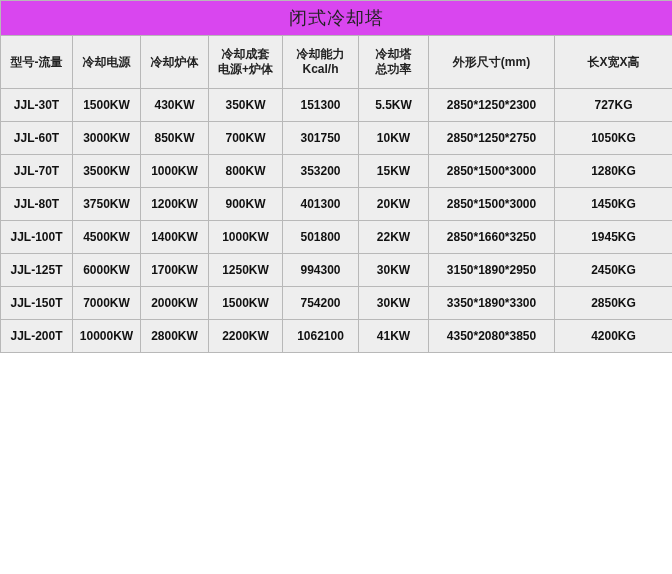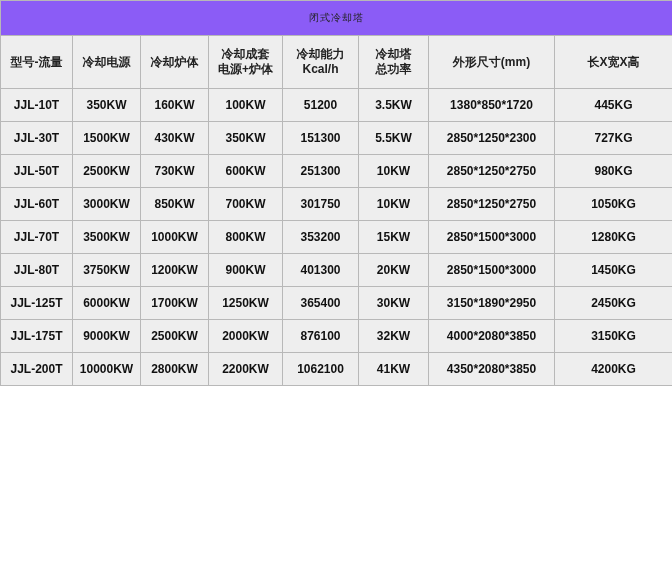--- a/index.html
+++ b/index.html
@@ -22,22 +22,22 @@
   }
   .spec-table td, .spec-table th {
     border: 1px solid #b8b8b8;
     text-align: center;
     vertical-align: middle;
     padding: 0;
     font-weight: normal;
   }
   .title-cell {
     height: 34px;
-    background: #8b5cf6;
-    font-size: 10px;
+    background: #d946ef;
+    font-size: 18px;
     font-weight: bold;
     color: #222222;
     letter-spacing: 1px;
   }
   .header-row td {
     height: 48px;
     background: #eeeeee;
     font-size: 12px;
     font-weight: bold;
     color: #222222;
@@ -108,50 +108,30 @@
           <span class="hdr-sub">外形尺寸(mm)</span>
         </td>
         <td>
           <span class="hdr-sub">长X宽X高</span>
         </td>
         <td>
           <span class="hdr-sub">重量</span>
         </td>
       </tr>
       <tr class="data-row">
-        <td>JJL-10T</td>
-        <td>350KW</td>
-        <td>160KW</td>
-        <td>100KW</td>
-        <td>51200</td>
-        <td>3.5KW</td>
-        <td>1380*850*1720</td>
-        <td>445KG</td>
-      </tr>
-      <tr class="data-row">
         <td>JJL-30T</td>
         <td>1500KW</td>
         <td>430KW</td>
         <td>350KW</td>
         <td>151300</td>
         <td>5.5KW</td>
         <td>2850*1250*2300</td>
         <td>727KG</td>
       </tr>
       <tr class="data-row">
-        <td>JJL-50T</td>
-        <td>2500KW</td>
-        <td>730KW</td>
-        <td>600KW</td>
-        <td>251300</td>
-        <td>10KW</td>
-        <td>2850*1250*2750</td>
-        <td>980KG</td>
-      </tr>
-      <tr class="data-row">
         <td>JJL-60T</td>
         <td>3000KW</td>
         <td>850KW</td>
         <td>700KW</td>
         <td>301750</td>
         <td>10KW</td>
         <td>2850*1250*2750</td>
         <td>1050KG</td>
       </tr>
       <tr class="data-row">
@@ -168,38 +148,48 @@
         <td>JJL-80T</td>
         <td>3750KW</td>
         <td>1200KW</td>
         <td>900KW</td>
         <td>401300</td>
         <td>20KW</td>
         <td>2850*1500*3000</td>
         <td>1450KG</td>
       </tr>
       <tr class="data-row">
+        <td>JJL-100T</td>
+        <td>4500KW</td>
+        <td>1400KW</td>
+        <td>1000KW</td>
+        <td>501800</td>
+        <td>22KW</td>
+        <td>2850*1660*3250</td>
+        <td>1945KG</td>
+      </tr>
+      <tr class="data-row">
         <td>JJL-125T</td>
         <td>6000KW</td>
         <td>1700KW</td>
         <td>1250KW</td>
-        <td>365400</td>
+        <td>994300</td>
         <td>30KW</td>
         <td>3150*1890*2950</td>
         <td>2450KG</td>
       </tr>
       <tr class="data-row">
-        <td>JJL-175T</td>
-        <td>9000KW</td>
-        <td>2500KW</td>
+        <td>JJL-150T</td>
+        <td>7000KW</td>
         <td>2000KW</td>
-        <td>876100</td>
-        <td>32KW</td>
-        <td>4000*2080*3850</td>
-        <td>3150KG</td>
+        <td>1500KW</td>
+        <td>754200</td>
+        <td>30KW</td>
+        <td>3350*1890*3300</td>
+        <td>2850KG</td>
       </tr>
       <tr class="data-row">
         <td>JJL-200T</td>
         <td>10000KW</td>
         <td>2800KW</td>
         <td>2200KW</td>
         <td>1062100</td>
         <td>41KW</td>
         <td>4350*2080*3850</td>
         <td>4200KG</td>

